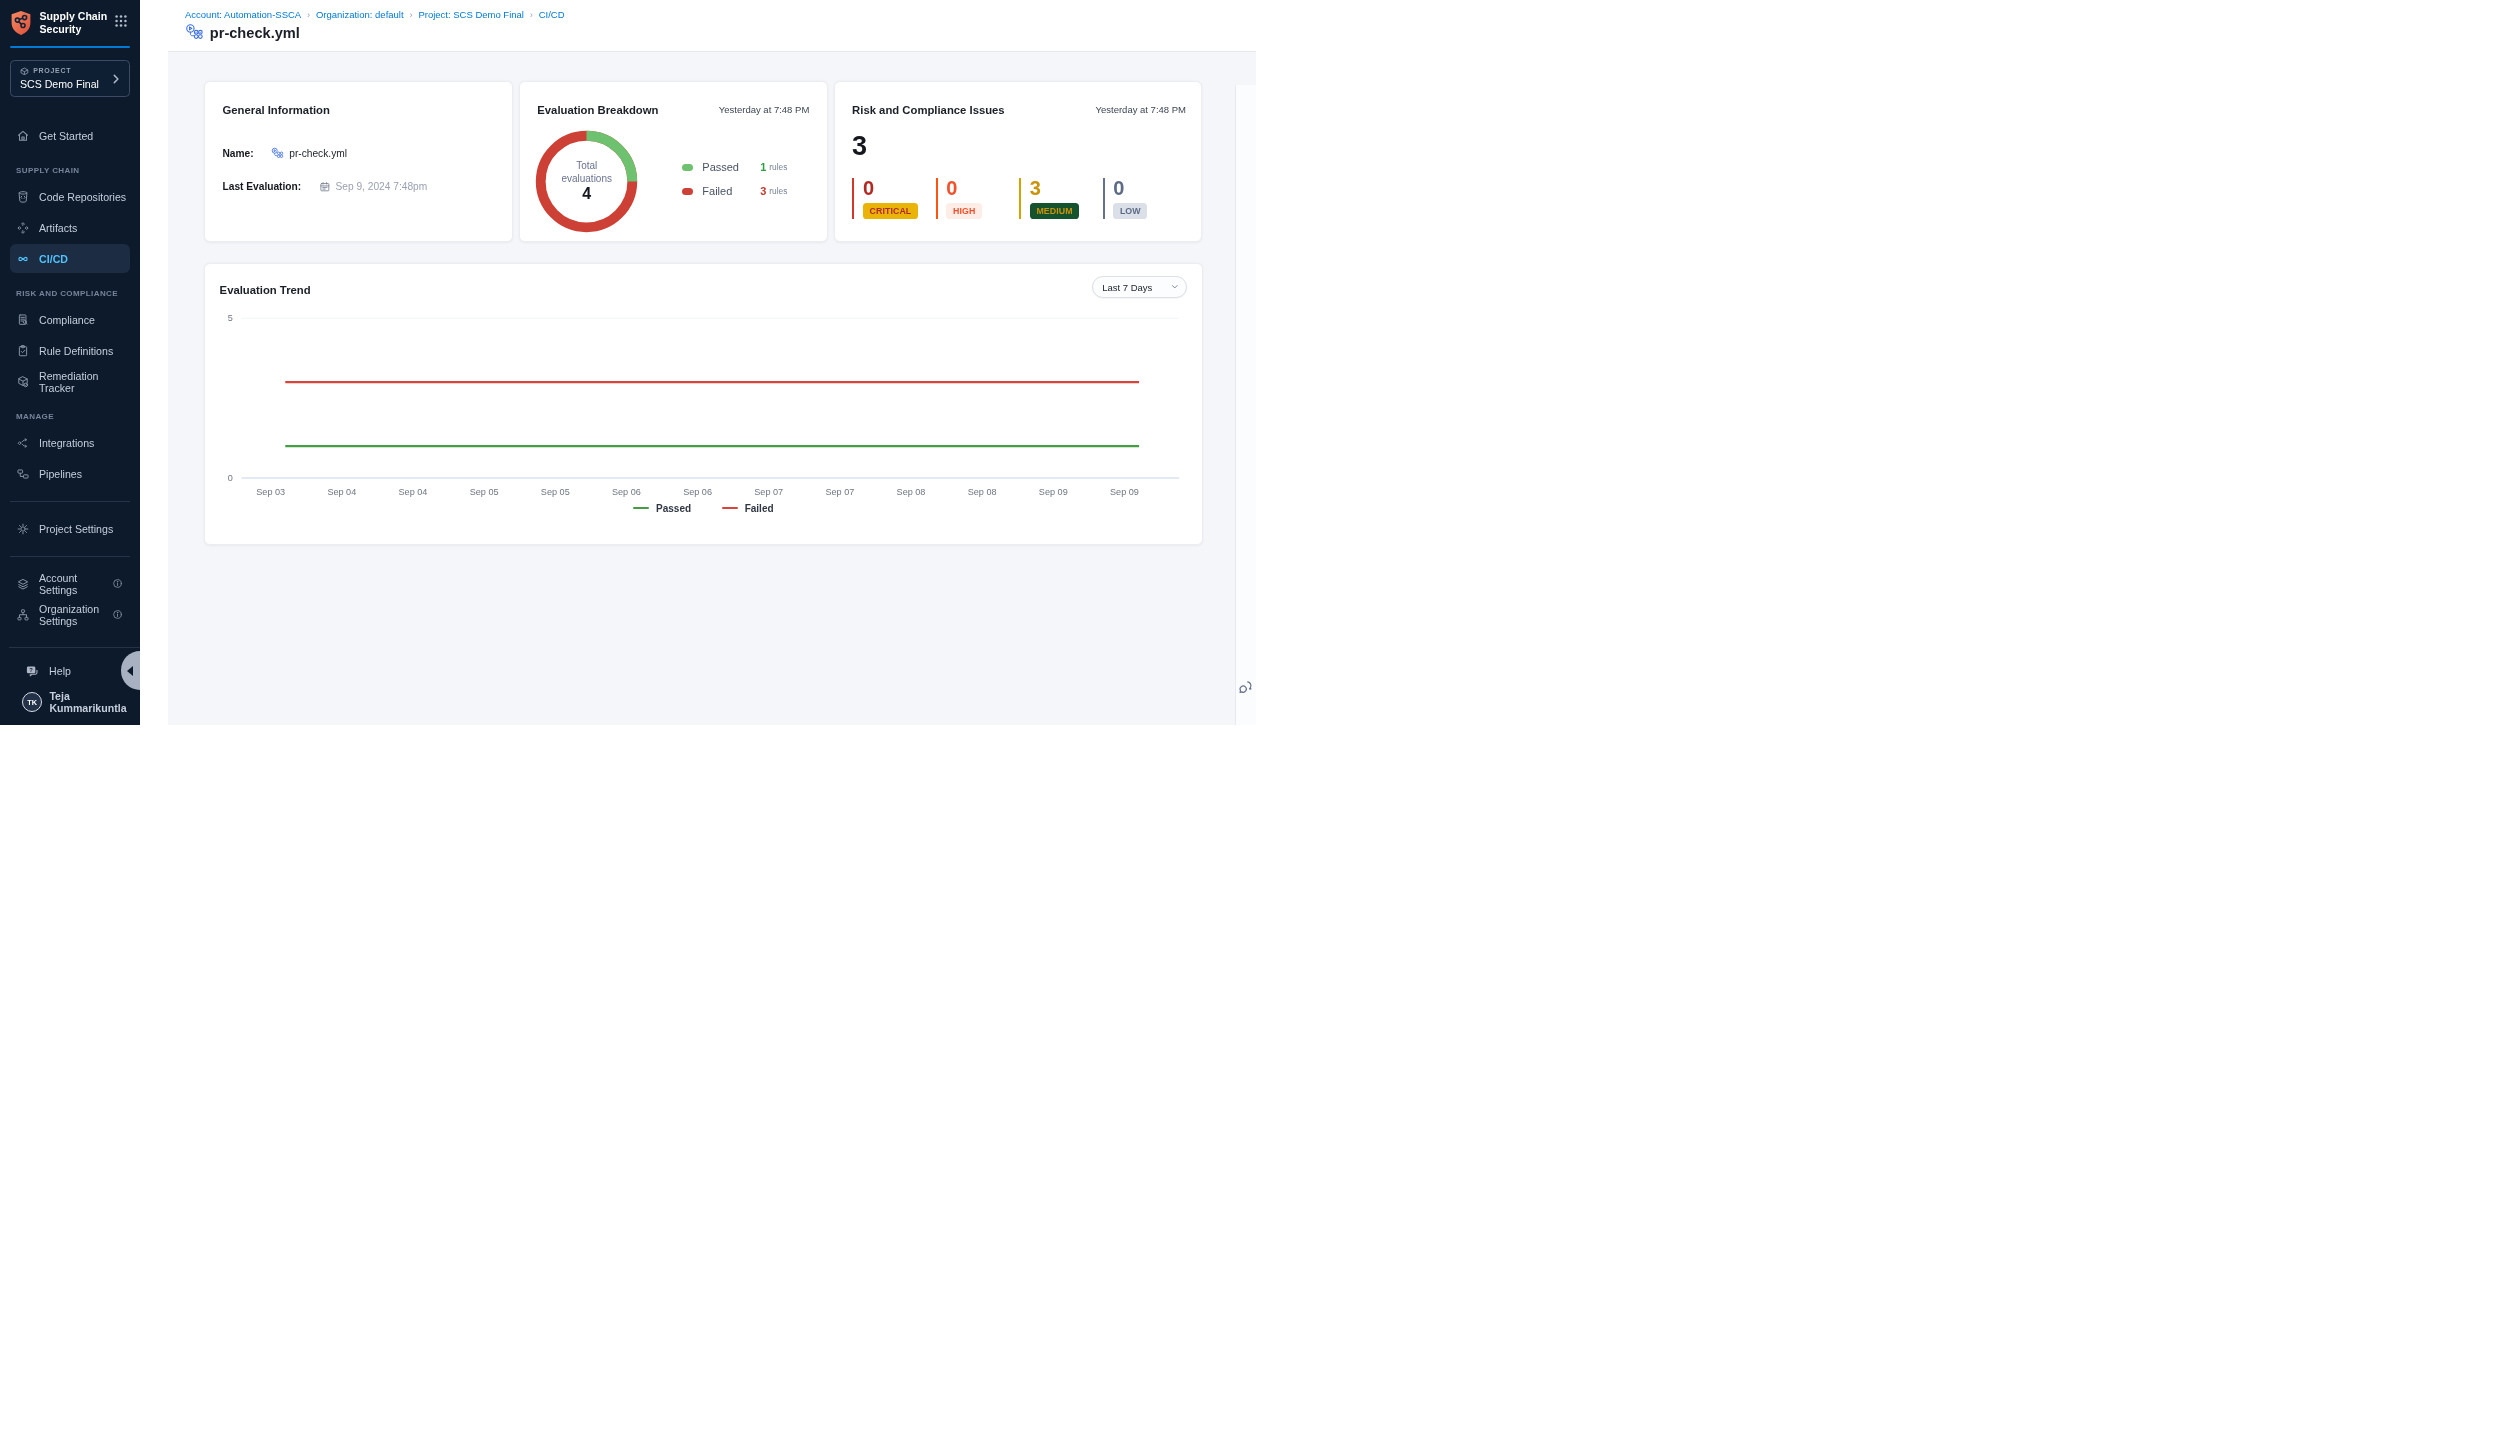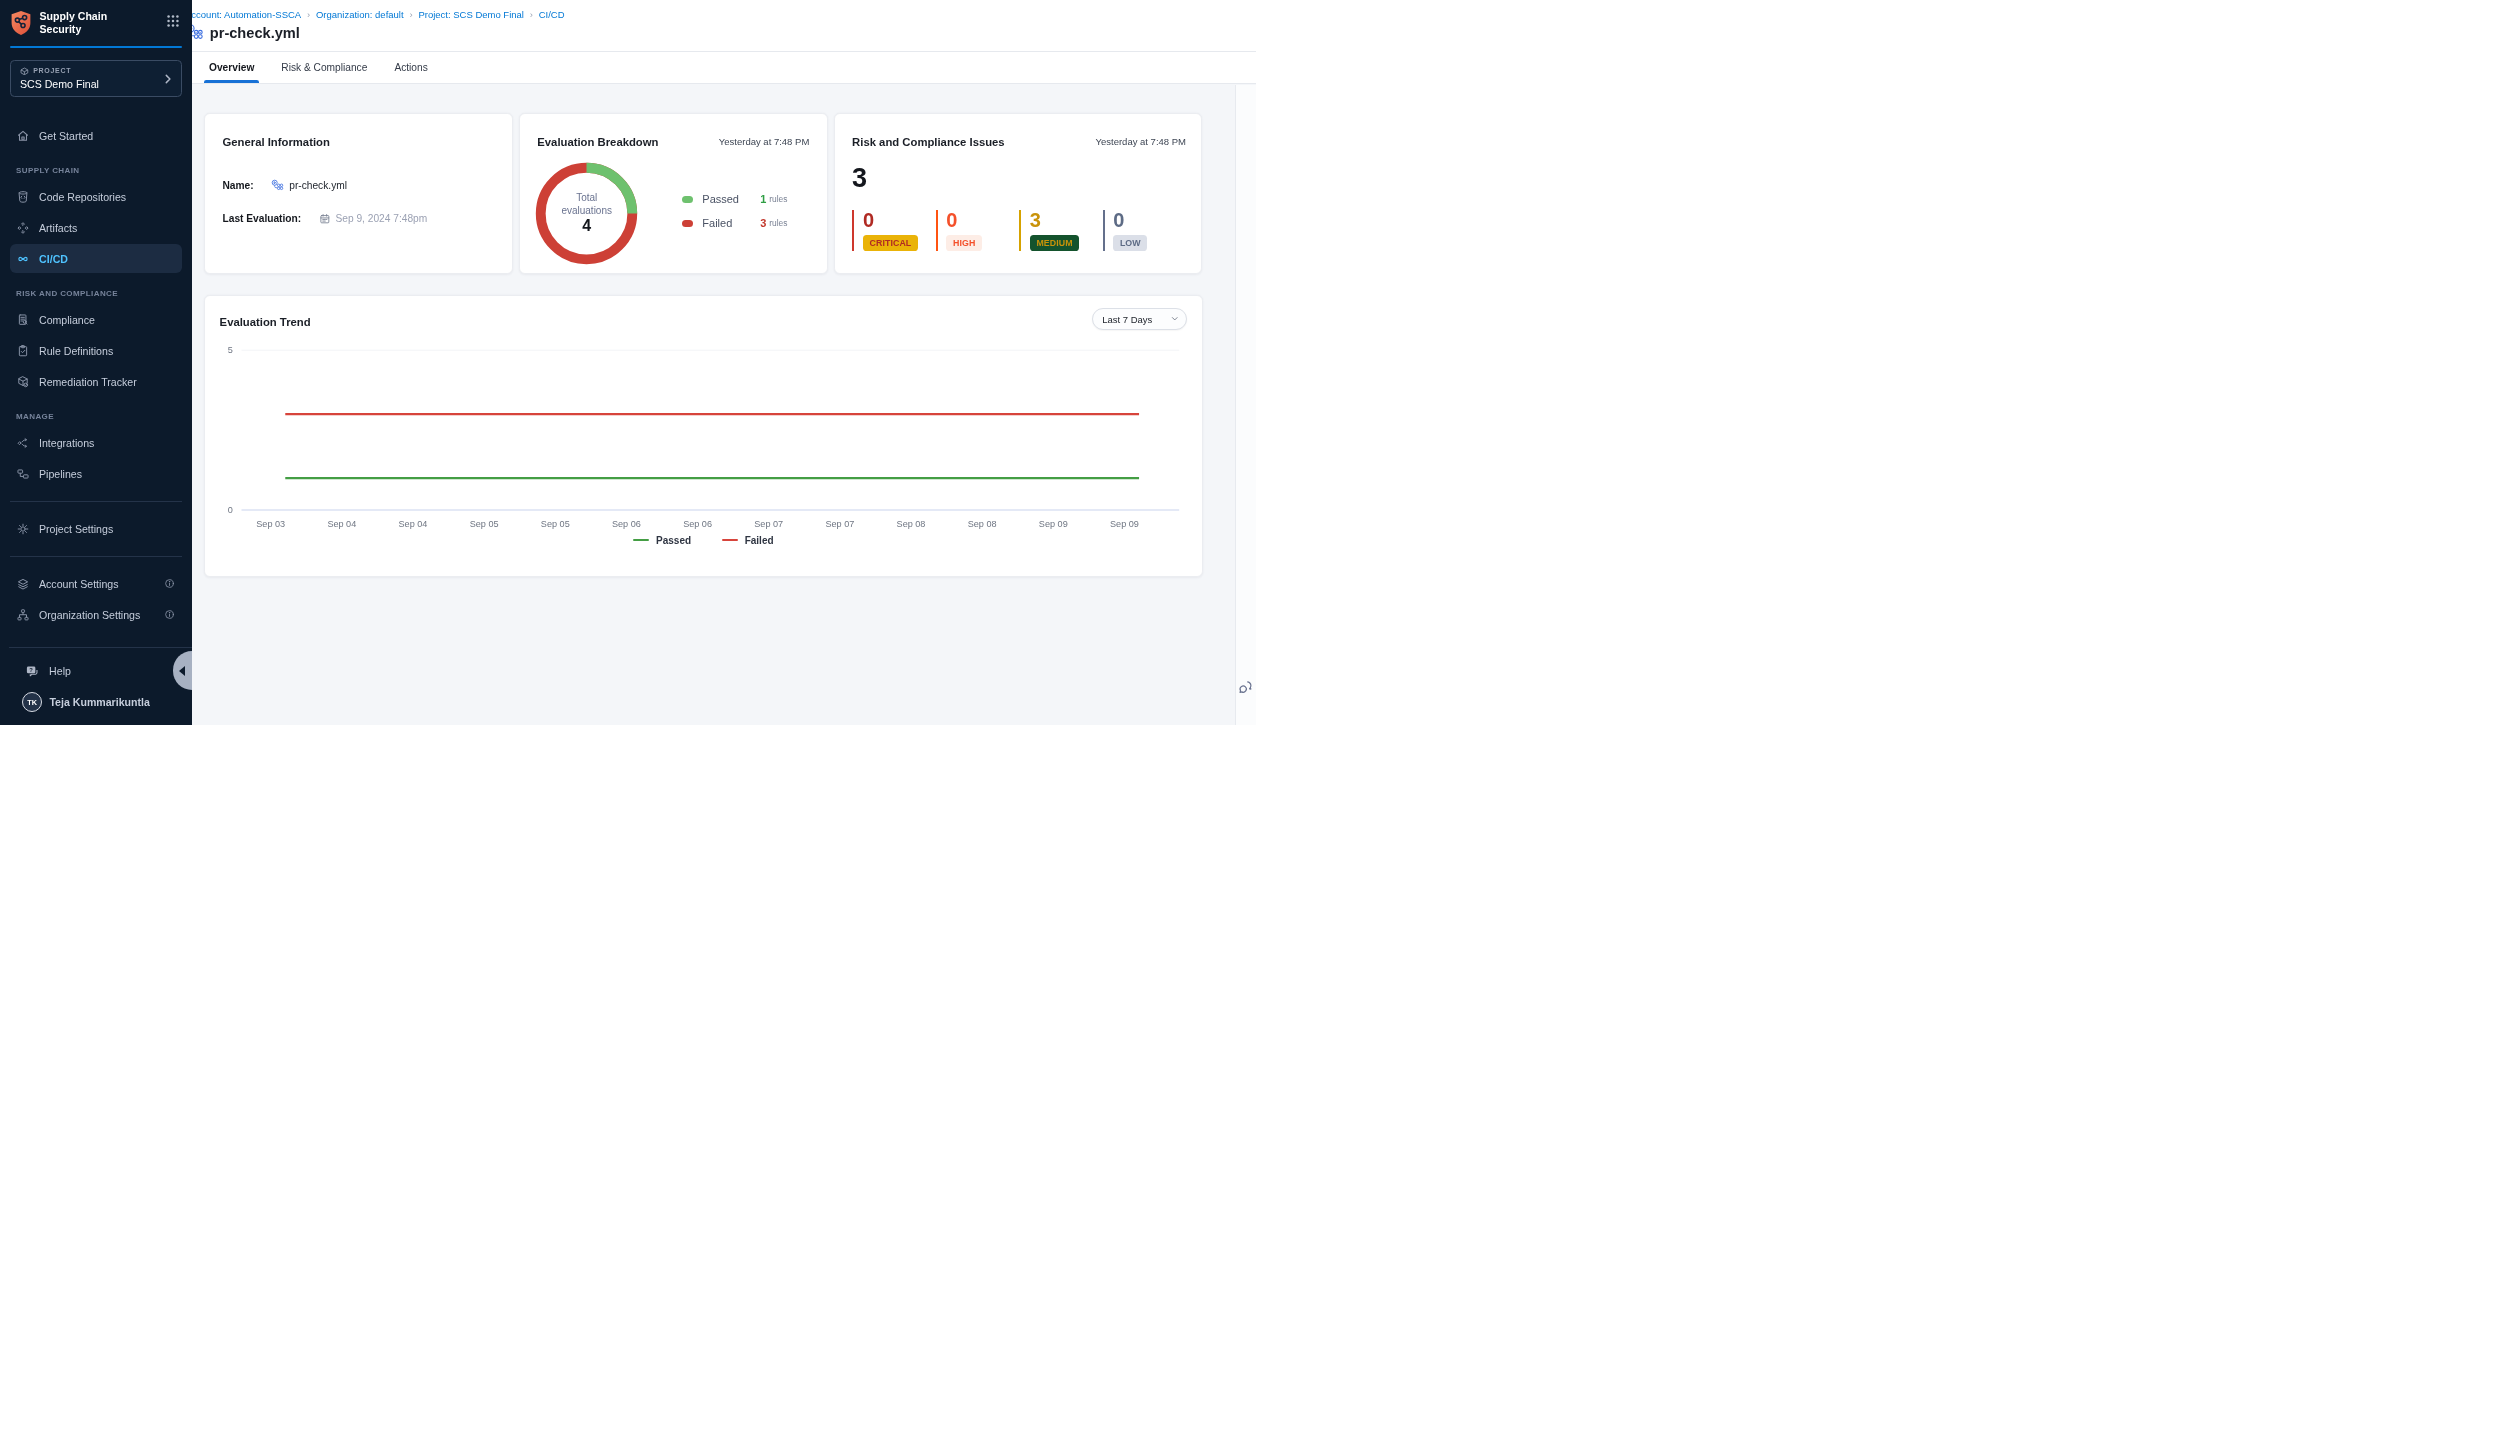--- a/index.html
+++ b/index.html
@@ -1,21 +1,21 @@
 <!DOCTYPE html>
 <html style="font-size:11.7px"><head>
 <meta charset="utf-8">
 <style>
   * { margin:0; padding:0; box-sizing:border-box; }
   html,body { width:1256px; height:725px; overflow:hidden; background:#fff;
     font-family:"Liberation Sans","DejaVu Sans",sans-serif; }
   .app { position:relative; width:1256px; height:725px; }
 
   
-  .sidebar { position:absolute; left:0; top:0; width:192px; height:725px;
+  .sidebar { position:absolute; left:0; top:0; width:140px; height:725px;
     background:#0C1A2B; color:#C6CEDC; z-index:5; }
   .brand { display:flex; align-items:flex-start; padding:9.5px 11.7px 7.3px 10.2px; }
   .brand-title { font-size:10.6px; font-weight:700; color:#FFFFFF; line-height:1.3; margin-left:7.3px; }
   .apps-grid { margin-left:auto; margin-top:4.4px; cursor:pointer; }
   .blue-bar { height:2.2px; background:#0278D5; margin:1.5px 10.2px 0; border-radius:1.5px; }
 
   .project-box { margin:12.4px 10.2px 0; border:0.7px solid #3A4B63; border-radius:4.4px;
     background:#0E1F33; padding:5.1px 8.8px 5.8px; position:relative; cursor:pointer; }
   .project-label { display:flex; align-items:center; gap:4.4px; font-size:7px; font-weight:700;
     letter-spacing:0.7px; color:#97A1B3; }
@@ -405,25 +405,20 @@
             <circle cx="15.3" cy="18.6" r="2.5"></circle>
               <circle cx="21" cy="18.6" r="2.5"></circle>
             <path d="m14.3 12.6.7.7 1.3-1.3" stroke-width="1.2"></path>
               <path d="m20 12.6.7.7 1.3-1.3" stroke-width="1.2"></path>
           </svg>
         </span>
         <h1 class="page-title">pr-check.yml</h1>
       </div>
     </header>
 
-    <div class="tabbar">
-      <div class="tab active">Overview</div>
-      <div class="tab">Risk &amp; Compliance</div>
-      <div class="tab">Actions</div>
-    </div>
 
     <div class="content">
       <div class="cards-row">
 
         <section class="card gi">
           <div class="card-title">General Information</div>
           <div class="gi-rows">
             <div class="gi-row">
               <span class="gi-label">Name:</span>
               <span class="gi-value">

